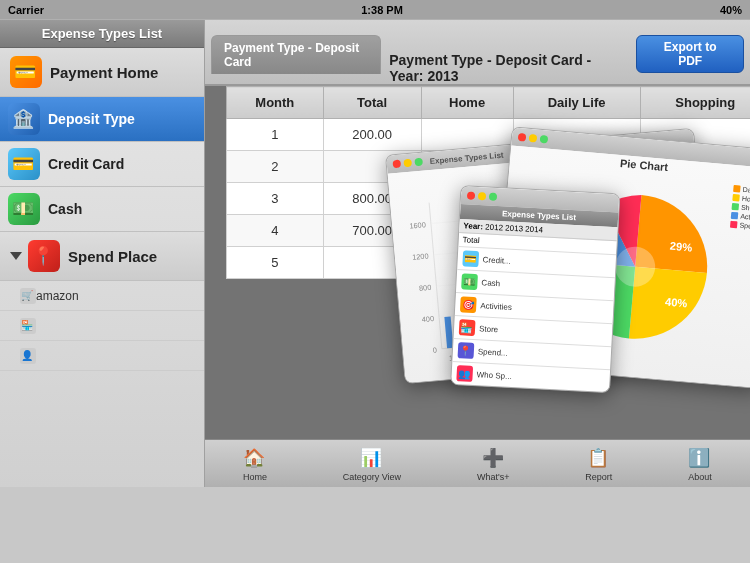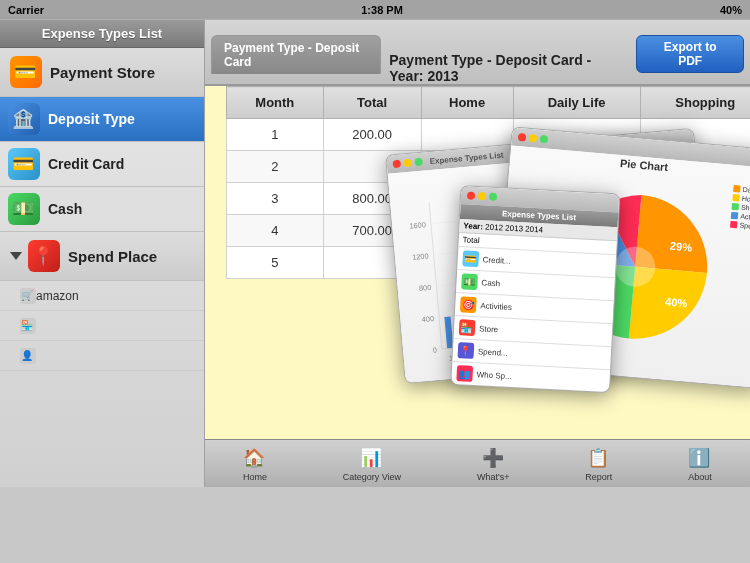--- a/index.html
+++ b/index.html
@@ -111,21 +111,21 @@
       border-bottom: 1px solid #ccc;
       min-height: 30px;
       cursor: pointer;
     }
 
     
     .content-area {
       flex: 1;
       display: flex;
       flex-direction: column;
-      background: #fef9c3;
+      background: #737373;
       position: relative;
     }
 
     
     .tab-bar {
       display: flex;
       align-items: center;
       background: linear-gradient(to bottom, #d5d5d5, #bfbfbf);
       padding: 4px 6px 0 6px;
       border-bottom: 2px solid #999;
@@ -387,21 +387,21 @@
   <span>40%</span>
 </div>
 
 <div class="main-layout">
 
   <div class="sidebar">
     <div class="sidebar-header">Expense Types List</div>
 
     <div class="sidebar-item section-header">
       <div class="icon icon-payment">💳</div>
-      <span>Payment Store</span>
+      <span>Payment Home</span>
     </div>
 
     <div class="sidebar-item active">
       <div class="icon icon-deposit">🏦</div>
       <span>Deposit Type</span>
     </div>
 
     <div class="sidebar-item">
       <div class="icon icon-credit">💳</div>
       <span>Credit Card</span>

